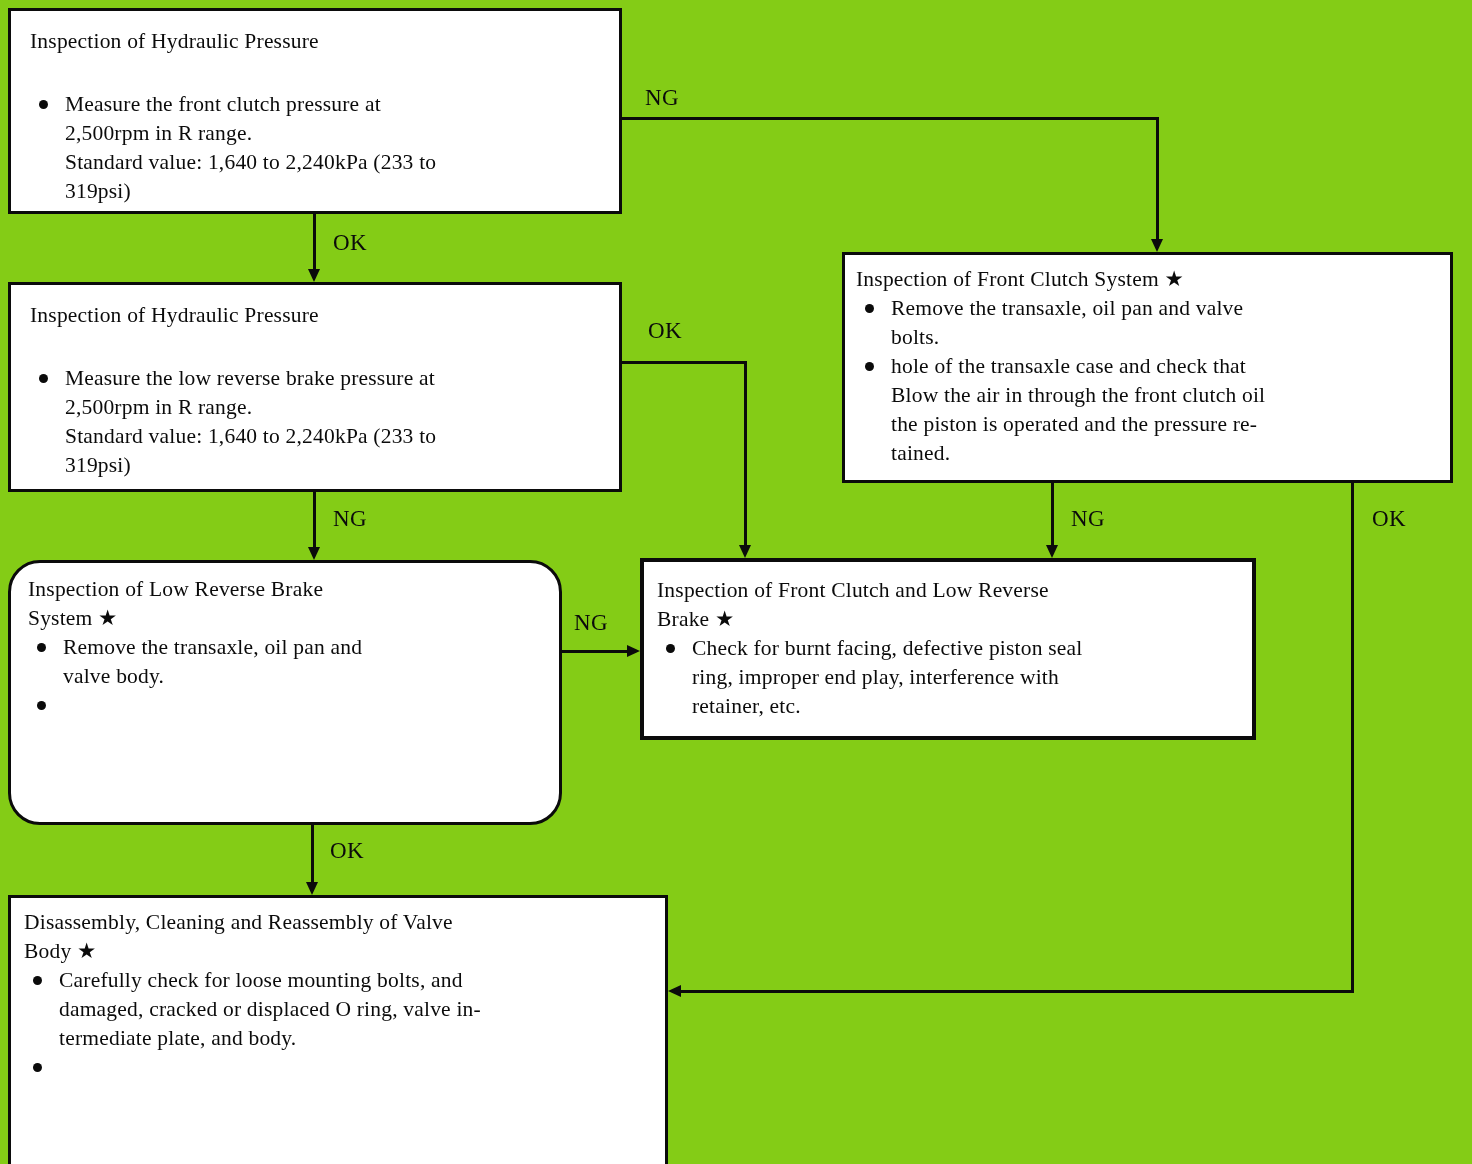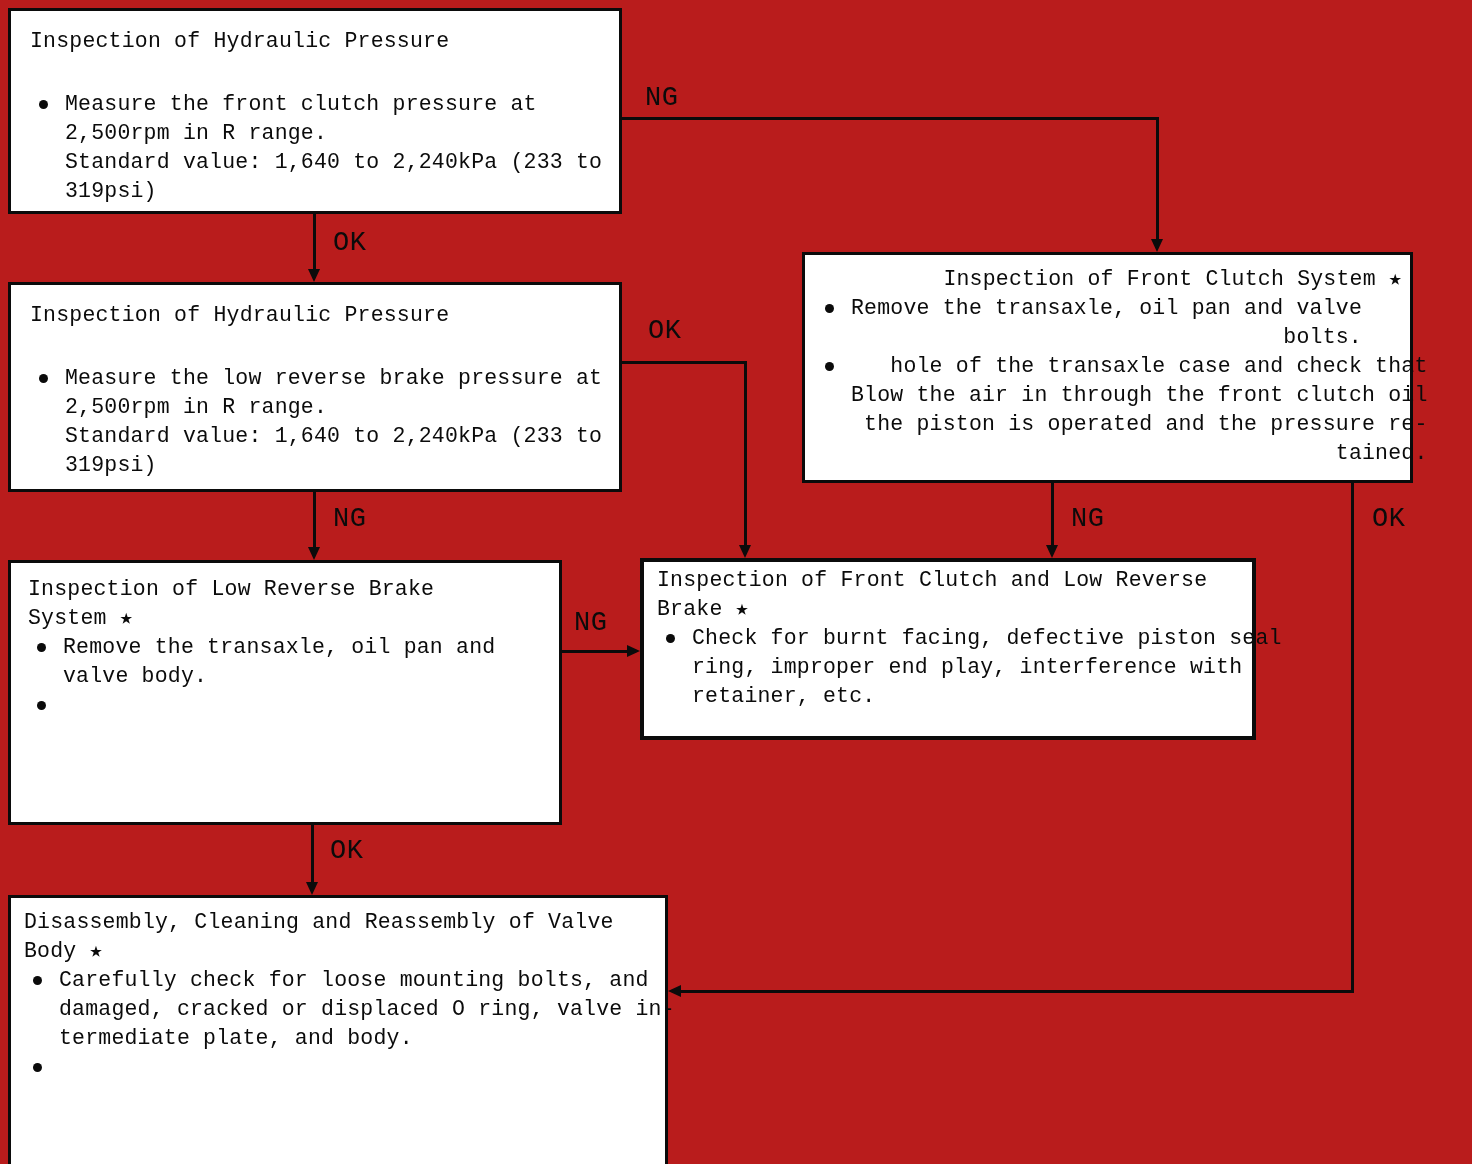--- a/index.html
+++ b/index.html
@@ -1,21 +1,21 @@
 <!DOCTYPE html>
 <html><head>
 <meta charset="utf-8">
 <style>
   html, body { margin: 0; padding: 0; background: #ffffff; }
   #page {
     position: relative;
     width: 1472px;
     height: 1164px;
-    background: #b91c1c;
-    font-family: Liberation Mono, monospace;
+    background: #84cc16;
+    font-family: Liberation Serif, serif;
     color: #0b0b0b;
     overflow: hidden;
   }
   .box {
     position: absolute;
     box-sizing: border-box;
     border: 3px solid #0b0b0b;
     background: #ffffff;
     font-size: 21.5px;
     line-height: 29px;
@@ -31,21 +31,21 @@
     margin: 10px 17px 0 9px;
     border-radius: 50%;
     background: #0b0b0b;
   }
   .blines { }
   .bline { white-space: nowrap; }
   .gap { margin-top: 34px; }
   .line { position: absolute; background: #0b0b0b; }
   .lbl {
     position: absolute;
-    font-size: 27px;
+    font-size: 23px;
     line-height: 26px;
     letter-spacing: 0.5px;
     white-space: nowrap;
   }
   .arr-down {
     position: absolute; width: 0; height: 0;
     border-left: 6px solid transparent;
     border-right: 6px solid transparent;
     border-top: 13px solid #0b0b0b;
   }
@@ -90,38 +90,38 @@
         <div class="blines">
           <div class="bline">Measure the low reverse brake pressure at</div>
           <div class="bline">2,500rpm in R range.</div>
           <div class="bline">Standard value: 1,640 to 2,240kPa (233 to</div>
           <div class="bline">319psi)</div>
         </div>
       </div>
     </div>
   </div>
 
-  <div class="box" style="left:8px; top:560px; width:554px; height:265px; padding:12px 10px 0 17px;">
+  <div class="box" style="left:8px; top:560px; width:554px; height:265px; padding:12px 10px 0 17px;border-radius:32px;">
     <div class="title-line">Inspection of Low Reverse Brake</div>
     <div class="title-line">System ★</div>
     <div class="bullets">
       <div class="bullet">
         <span class="dot"></span>
         <div class="blines">
           <div class="bline">Remove the transaxle, oil pan and</div>
           <div class="bline">valve body.</div>
         </div>
       </div>
       <div class="bullet">
         <span class="dot"></span>
       </div>
     </div>
   </div>
 
-  <div class="box" style="left:802px; top:252px; width:611px; height:231px; padding:10px 8px 0 11px;text-align:right;">
+  <div class="box" style="left:842px; top:252px; width:611px; height:231px; padding:10px 8px 0 11px;">
     <div class="title-line">Inspection of Front Clutch System ★</div>
     <div class="bullets">
       <div class="bullet">
         <span class="dot"></span>
         <div class="blines">
           <div class="bline">Remove the transaxle, oil pan and valve</div>
           <div class="bline">bolts.</div>
         </div>
       </div>
       <div class="bullet">
@@ -129,21 +129,21 @@
         <div class="blines">
           <div class="bline">hole of the transaxle case and check that</div>
           <div class="bline">Blow the air in through the front clutch oil</div>
           <div class="bline">the piston is operated and the pressure re-</div>
           <div class="bline">tained.</div>
         </div>
       </div>
     </div>
   </div>
 
-  <div class="box heavy" style="left:640px; top:558px; width:616px; height:182px; padding:4px 8px 0 13px;">
+  <div class="box heavy" style="left:640px; top:558px; width:616px; height:182px; padding:14px 8px 0 13px;">
     <div class="title-line">Inspection of Front Clutch and Low Reverse</div>
     <div class="title-line">Brake ★</div>
     <div class="bullets">
       <div class="bullet">
         <span class="dot"></span>
         <div class="blines">
           <div class="bline">Check for burnt facing, defective piston seal</div>
           <div class="bline">ring, improper end play, interference with</div>
           <div class="bline">retainer, etc.</div>
         </div>

